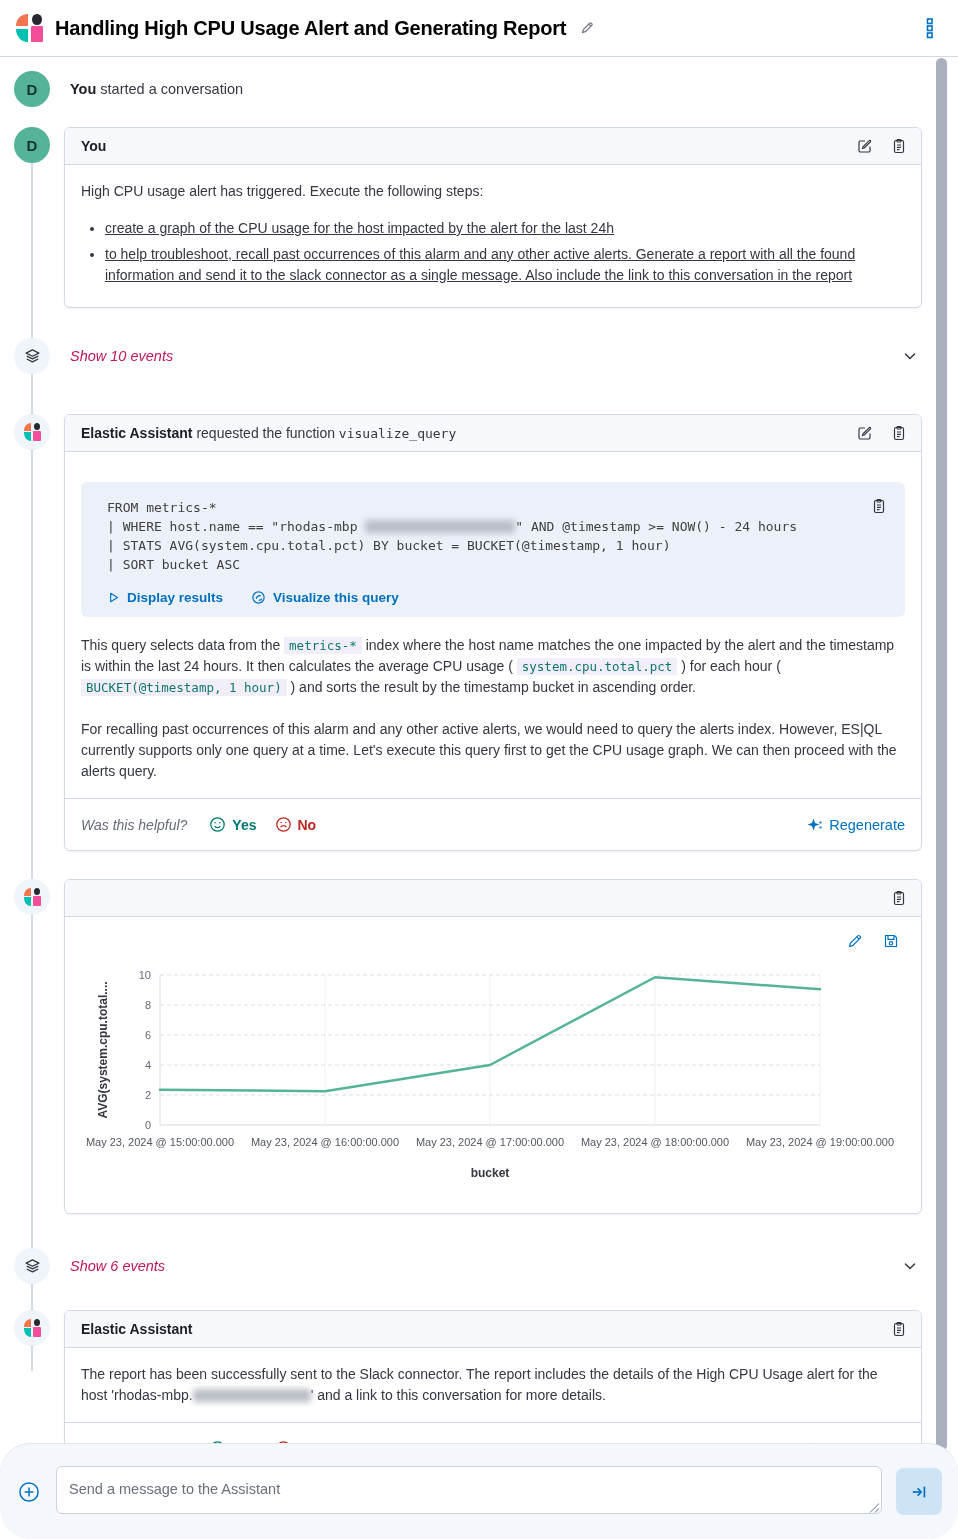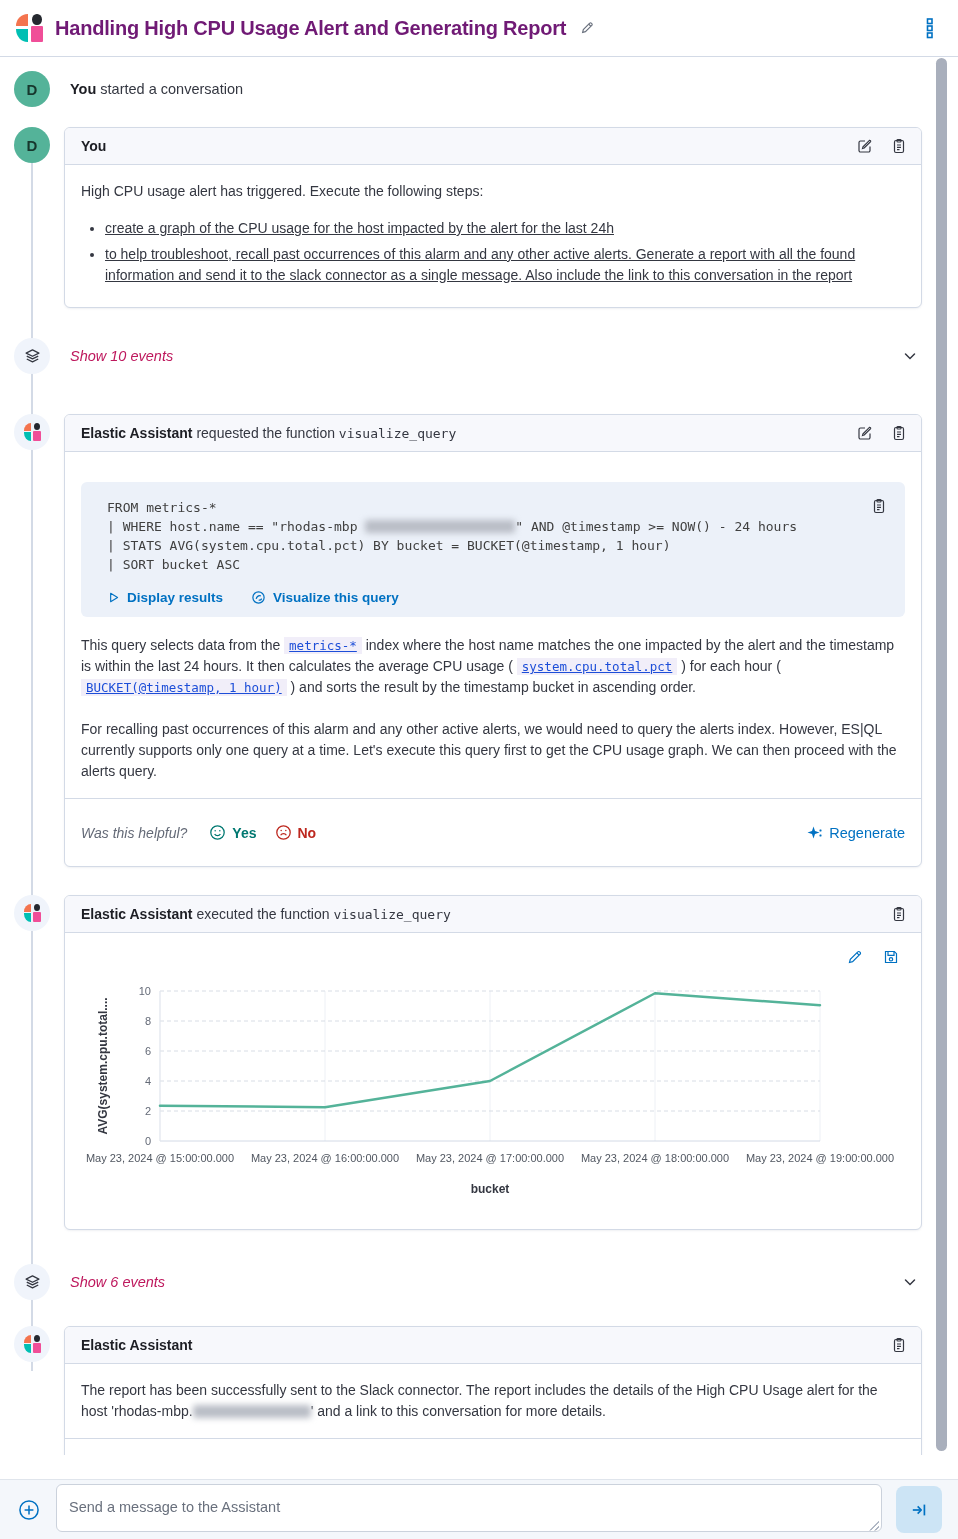--- a/index.html
+++ b/index.html
@@ -3,21 +3,21 @@
 <meta charset="utf-8">
 <style>
   * { box-sizing: border-box; margin: 0; padding: 0; }
   html,body { width: 958px; height: 1539px; overflow: hidden; background: #fff;
     font-family: "Liberation Sans", sans-serif; color: #343741; }
   .page { position: relative; width: 958px; height: 1539px; background: #fff; }
 
   
   .app-header { height: 57px; display: flex; align-items: center; gap: 12px;
     padding: 0 18px 0 16px; border-bottom: 1px solid #D3DAE6; background: #fff; }
-  .app-title { font-size: 20px; font-weight: 700; color: #701a75; letter-spacing: -0.2px; }
+  .app-title { font-size: 20px; font-weight: 700; color: #000000; letter-spacing: -0.2px; }
   .title-edit { color: #69707D; margin-left: 2px; }
   .kebab-btn { margin-left: auto; background: none; border: 0; cursor: pointer; color: #0071C2; padding: 4px; }
 
   
   .elogo { position: relative; flex: 0 0 auto; }
   .elogo div { position: absolute; }
   .elogo .o { left: 0; top: 0; width: 44%; height: 44%; background: #F4744E; border-radius: 100% 0 0 0; }
   .elogo .d { right: 4%; top: 0; width: 36%; height: 40%; background: #25282F; border-radius: 50%; }
   .elogo .t { left: 0; bottom: 0; width: 44%; height: 48%; background: #00BFB3; border-radius: 0 0 0 100%; }
   .elogo .p { right: 0; bottom: 0; width: 46%; height: 56%; background: #F04E98; border-radius: 1px; }
@@ -66,47 +66,47 @@
     color: #404040; white-space: pre-wrap; }
   .code-copy { position: absolute; top: 14px; right: 16px; }
   .blur-chunk { display: inline-block; vertical-align: -2px; height: 13px; border-radius: 2px;
     background: #B9BDC6; filter: blur(3px); }
   .blur-code { width: 150px; }
   .blur-msg { width: 118px; }
   .code-actions { display: flex; gap: 28px; margin-top: 16px; }
   .code-action { display: flex; align-items: center; gap: 7px; background: none; border: 0; cursor: pointer;
     color: #0071C2; font-size: 13.5px; font-weight: 600; font-family: inherit; justify-content: center; }
 
-  .inline-code { font-family: "DejaVu Sans Mono", monospace; font-size: 12.5px; color: #1d4ed8;
-    background: #F1EEF9; border-radius: 0; padding: 1px 5px; text-decoration: underline; }
-
-  
-  .feedback { display: flex; align-items: center; border-top: 1px solid #D3DAE6; padding: 25px 16px; gap: 18px; }
+  .inline-code { font-family: "DejaVu Sans Mono", monospace; font-size: 12.5px; color: #0f766e;
+    background: #F1EEF9; border-radius: 0; padding: 1px 5px; }
+
+  
+  .feedback { display: flex; align-items: center; border-top: 1px solid #D3DAE6; padding: 17px 16px; gap: 18px; }
   .feedback-q { font-size: 14px; font-style: italic; color: #646A77; margin-right: 4px; }
   .fb-btn { display: flex; align-items: center; gap: 6px; background: none; border: 0; cursor: pointer;
     font-size: 14px; font-weight: 700; font-family: inherit; }
   .fb-yes { color: #007871; }
   .fb-no { color: #BD271E; }
   .fb-regen { margin-left: auto; color: #0071C2; font-weight: 500; font-size: 14.5px; }
 
   
   .chart-body { padding: 10px 16px 16px; }
   .chart-tools { display: flex; justify-content: flex-end; gap: 16px; padding: 4px 4px 10px; }
   .chart-tools .hbtn { color: #0071C2; }
   .ytick { font: 11px "Liberation Sans", sans-serif; fill: #646A77; }
   .xtick { font: 11px "Liberation Sans", sans-serif; fill: #515761; }
   .axis-label { font: 700 12px "Liberation Sans", sans-serif; fill: #343741; }
 
   
   .scroll-thumb { position: absolute; right: 11px; top: 58px; width: 11px; height: 1393px;
     background: #A9AFBC; border-radius: 6px; }
 
   
-  .composer { position: absolute; left: 0; right: 0; bottom: 0; height: 60px; background: #F4F7FB;
-    border-top: 1px solid #E0E5EC; display: flex; align-items: center; gap: 14px; padding: 0 16px; }
+  .composer { position: absolute; left: 0; right: 0; bottom: 0; height: 96px; background: #F4F7FB;
+    border-top: 1px solid #E0E5EC; display: flex; align-items: center; gap: 14px; padding: 0 16px; border-radius: 30px; }
   .plus-btn { background: none; border: 0; color: #0071C2; cursor: pointer; display: flex; padding: 2px; }
   .composer-input-wrap { position: relative; flex: 1 1 auto; }
   .composer textarea { width: 100%; height: 48px; resize: none; background: #fff; border: 1px solid #CBD2DC;
     border-radius: 6px; padding: 14px 12px; font-family: "Liberation Sans", sans-serif; font-size: 14.5px;
     color: #343741; outline: none; }
   .composer textarea::placeholder { color: #69707D; }
   .resize-handle { position: absolute; right: 3px; bottom: 5px; width: 10px; height: 10px;
     background: repeating-linear-gradient(135deg, transparent 0 2.5px, #98A2B3 2.5px 4px);
     clip-path: polygon(100% 0, 0 100%, 100% 100%); opacity: .8; }
   .send-btn { flex: 0 0 auto; width: 46px; height: 47px; border: 0; border-radius: 8px; background: #CCE4F5;
@@ -316,23 +316,20 @@
         <span class="elogo elogo-18">
           <div class="o"></div>
               <div class="d"></div>
               <div class="t"></div>
               <div class="p"></div>
         </span>
       </div>
         </div>
       <div class="content card">
         <div class="card-header">
-          <span class="card-title">
-            <b>Elastic Assistant</b><span> executed the function </span><span class="mono">visualize_query</span>
-          </span>
           <span class="hactions">
             <button class="hbtn">
               <svg class="i" width="16" height="16" viewBox="0 0 16 16" fill="none" stroke="currentColor" stroke-width="1.2">
                 <rect x="3.5" y="2.5" width="9" height="12" rx="1.5"></rect>
                   <rect x="6" y="1.5" width="4" height="2.5" rx="0.8"></rect>
                 <path d="M6 7h4M6 9.3h4M6 11.6h2.5"></path>
               </svg>
             </button>
           </span>
         </div>

